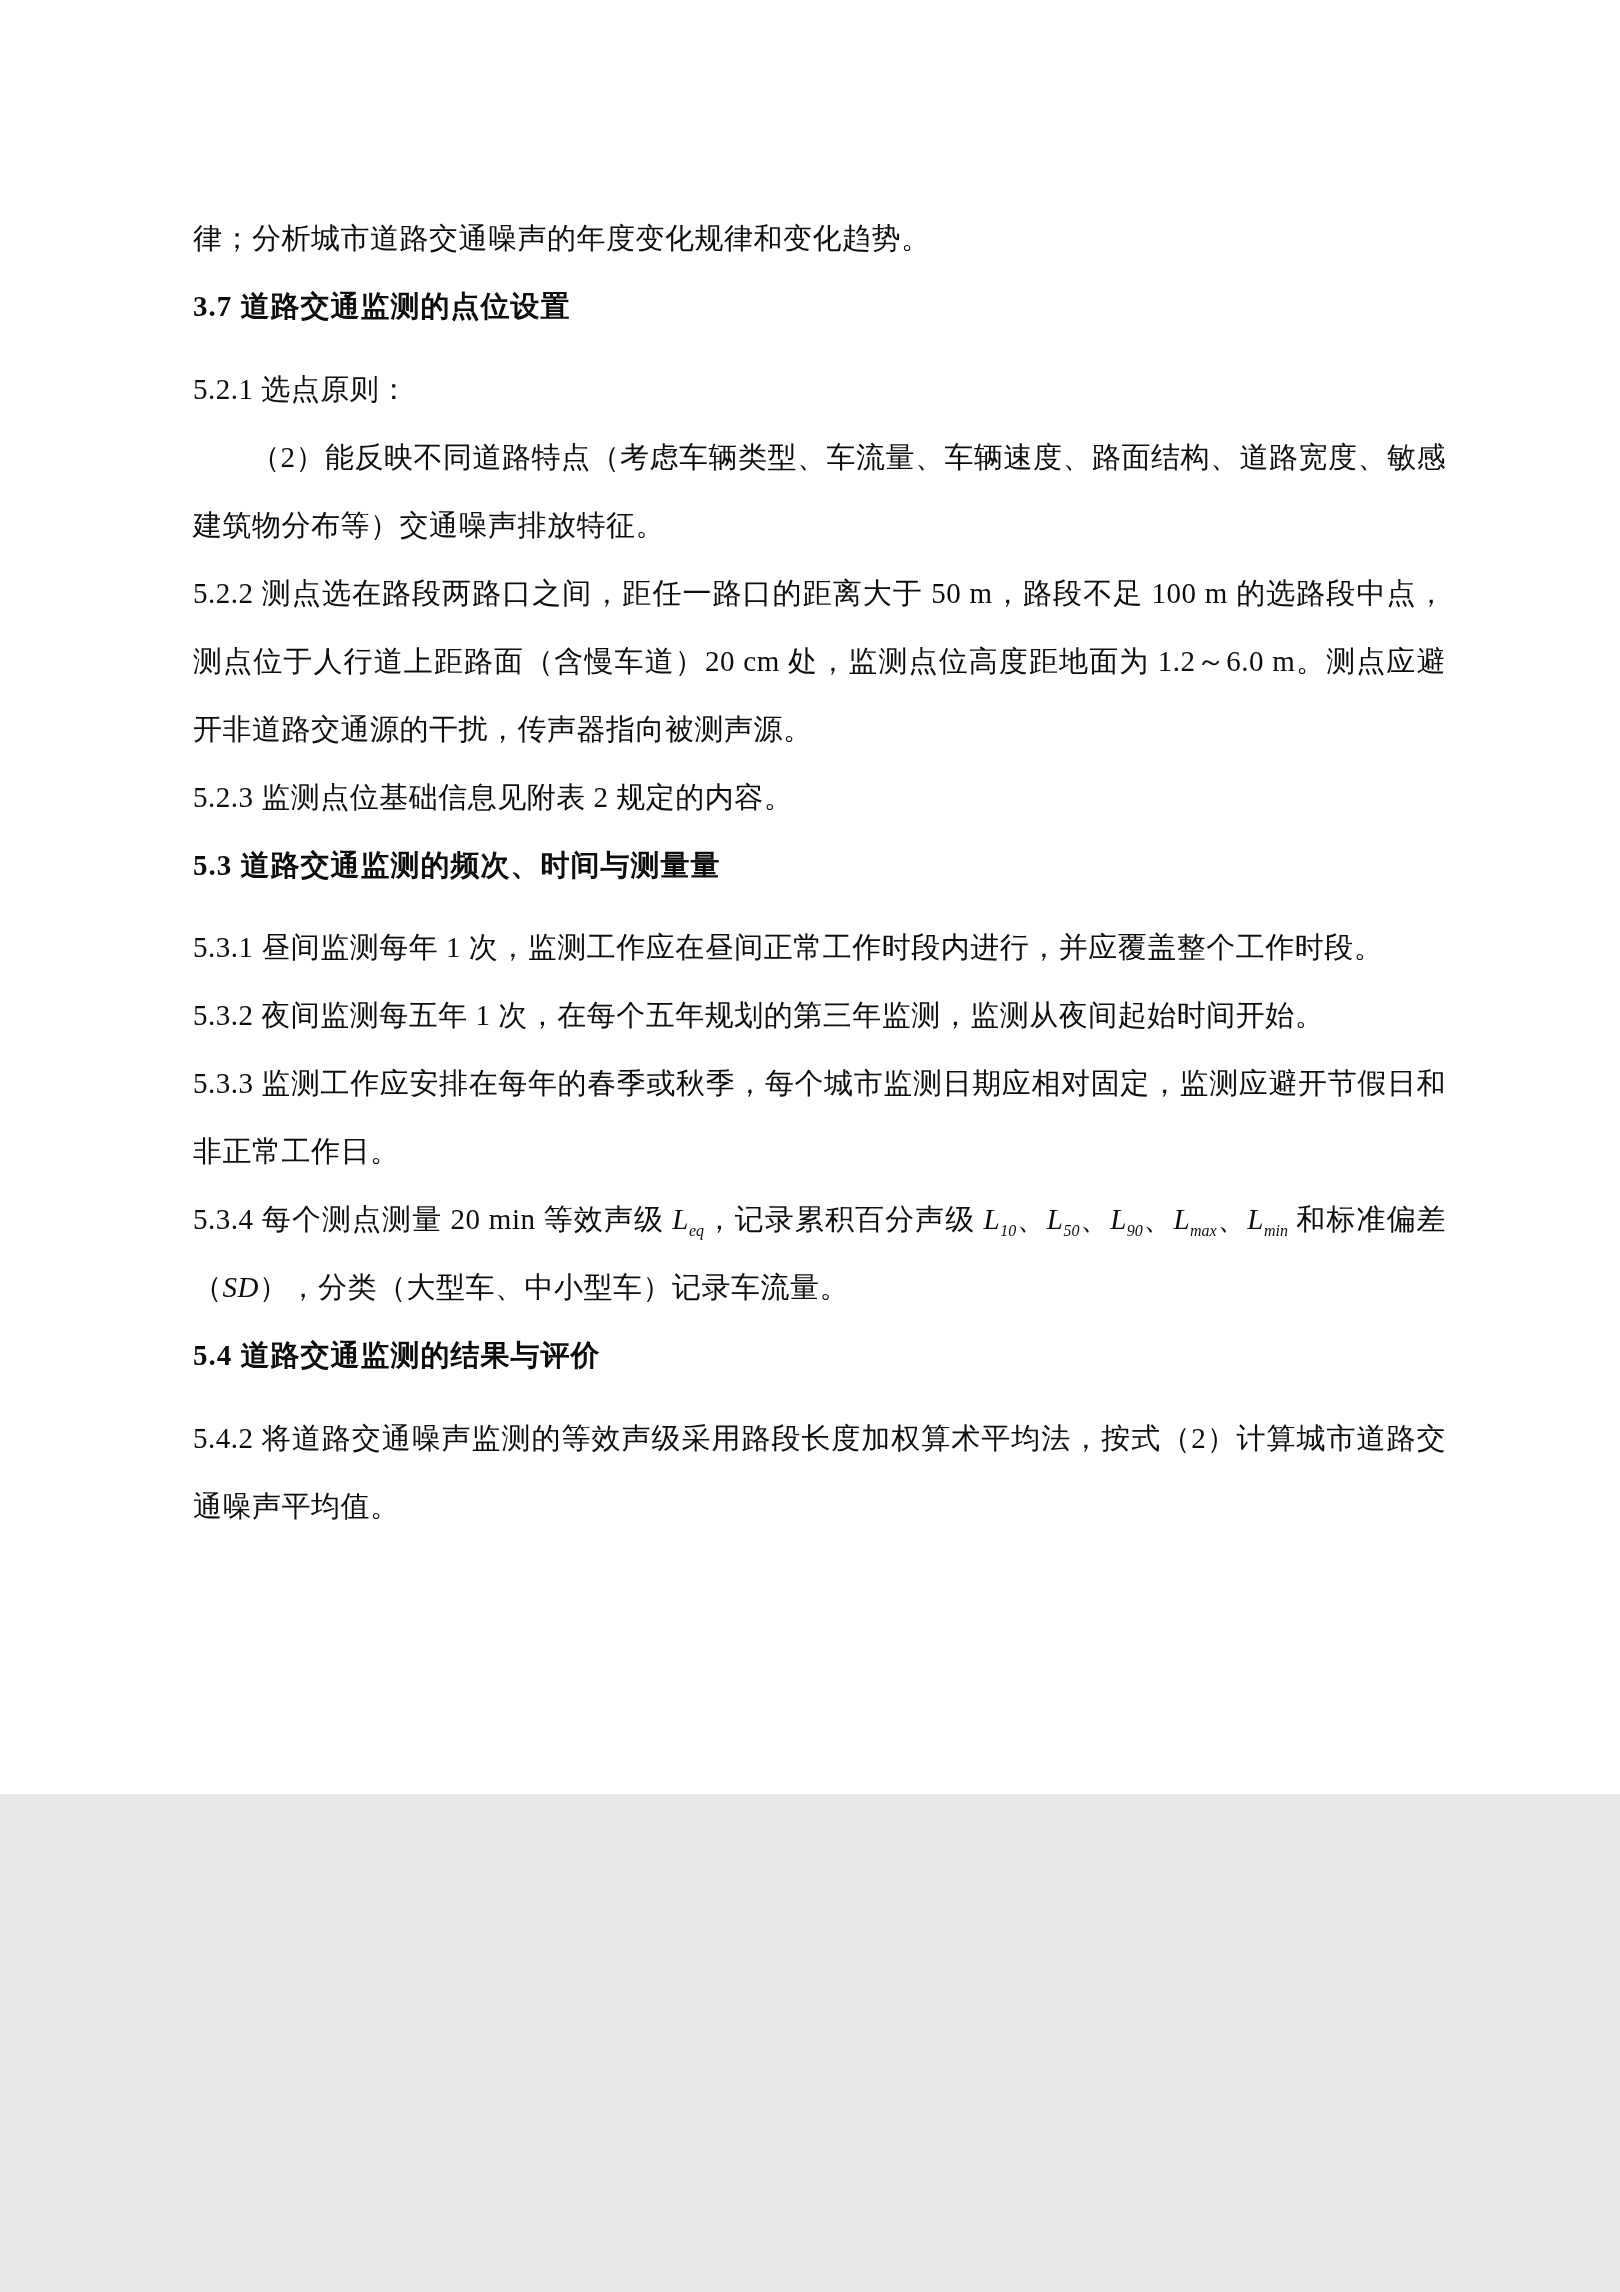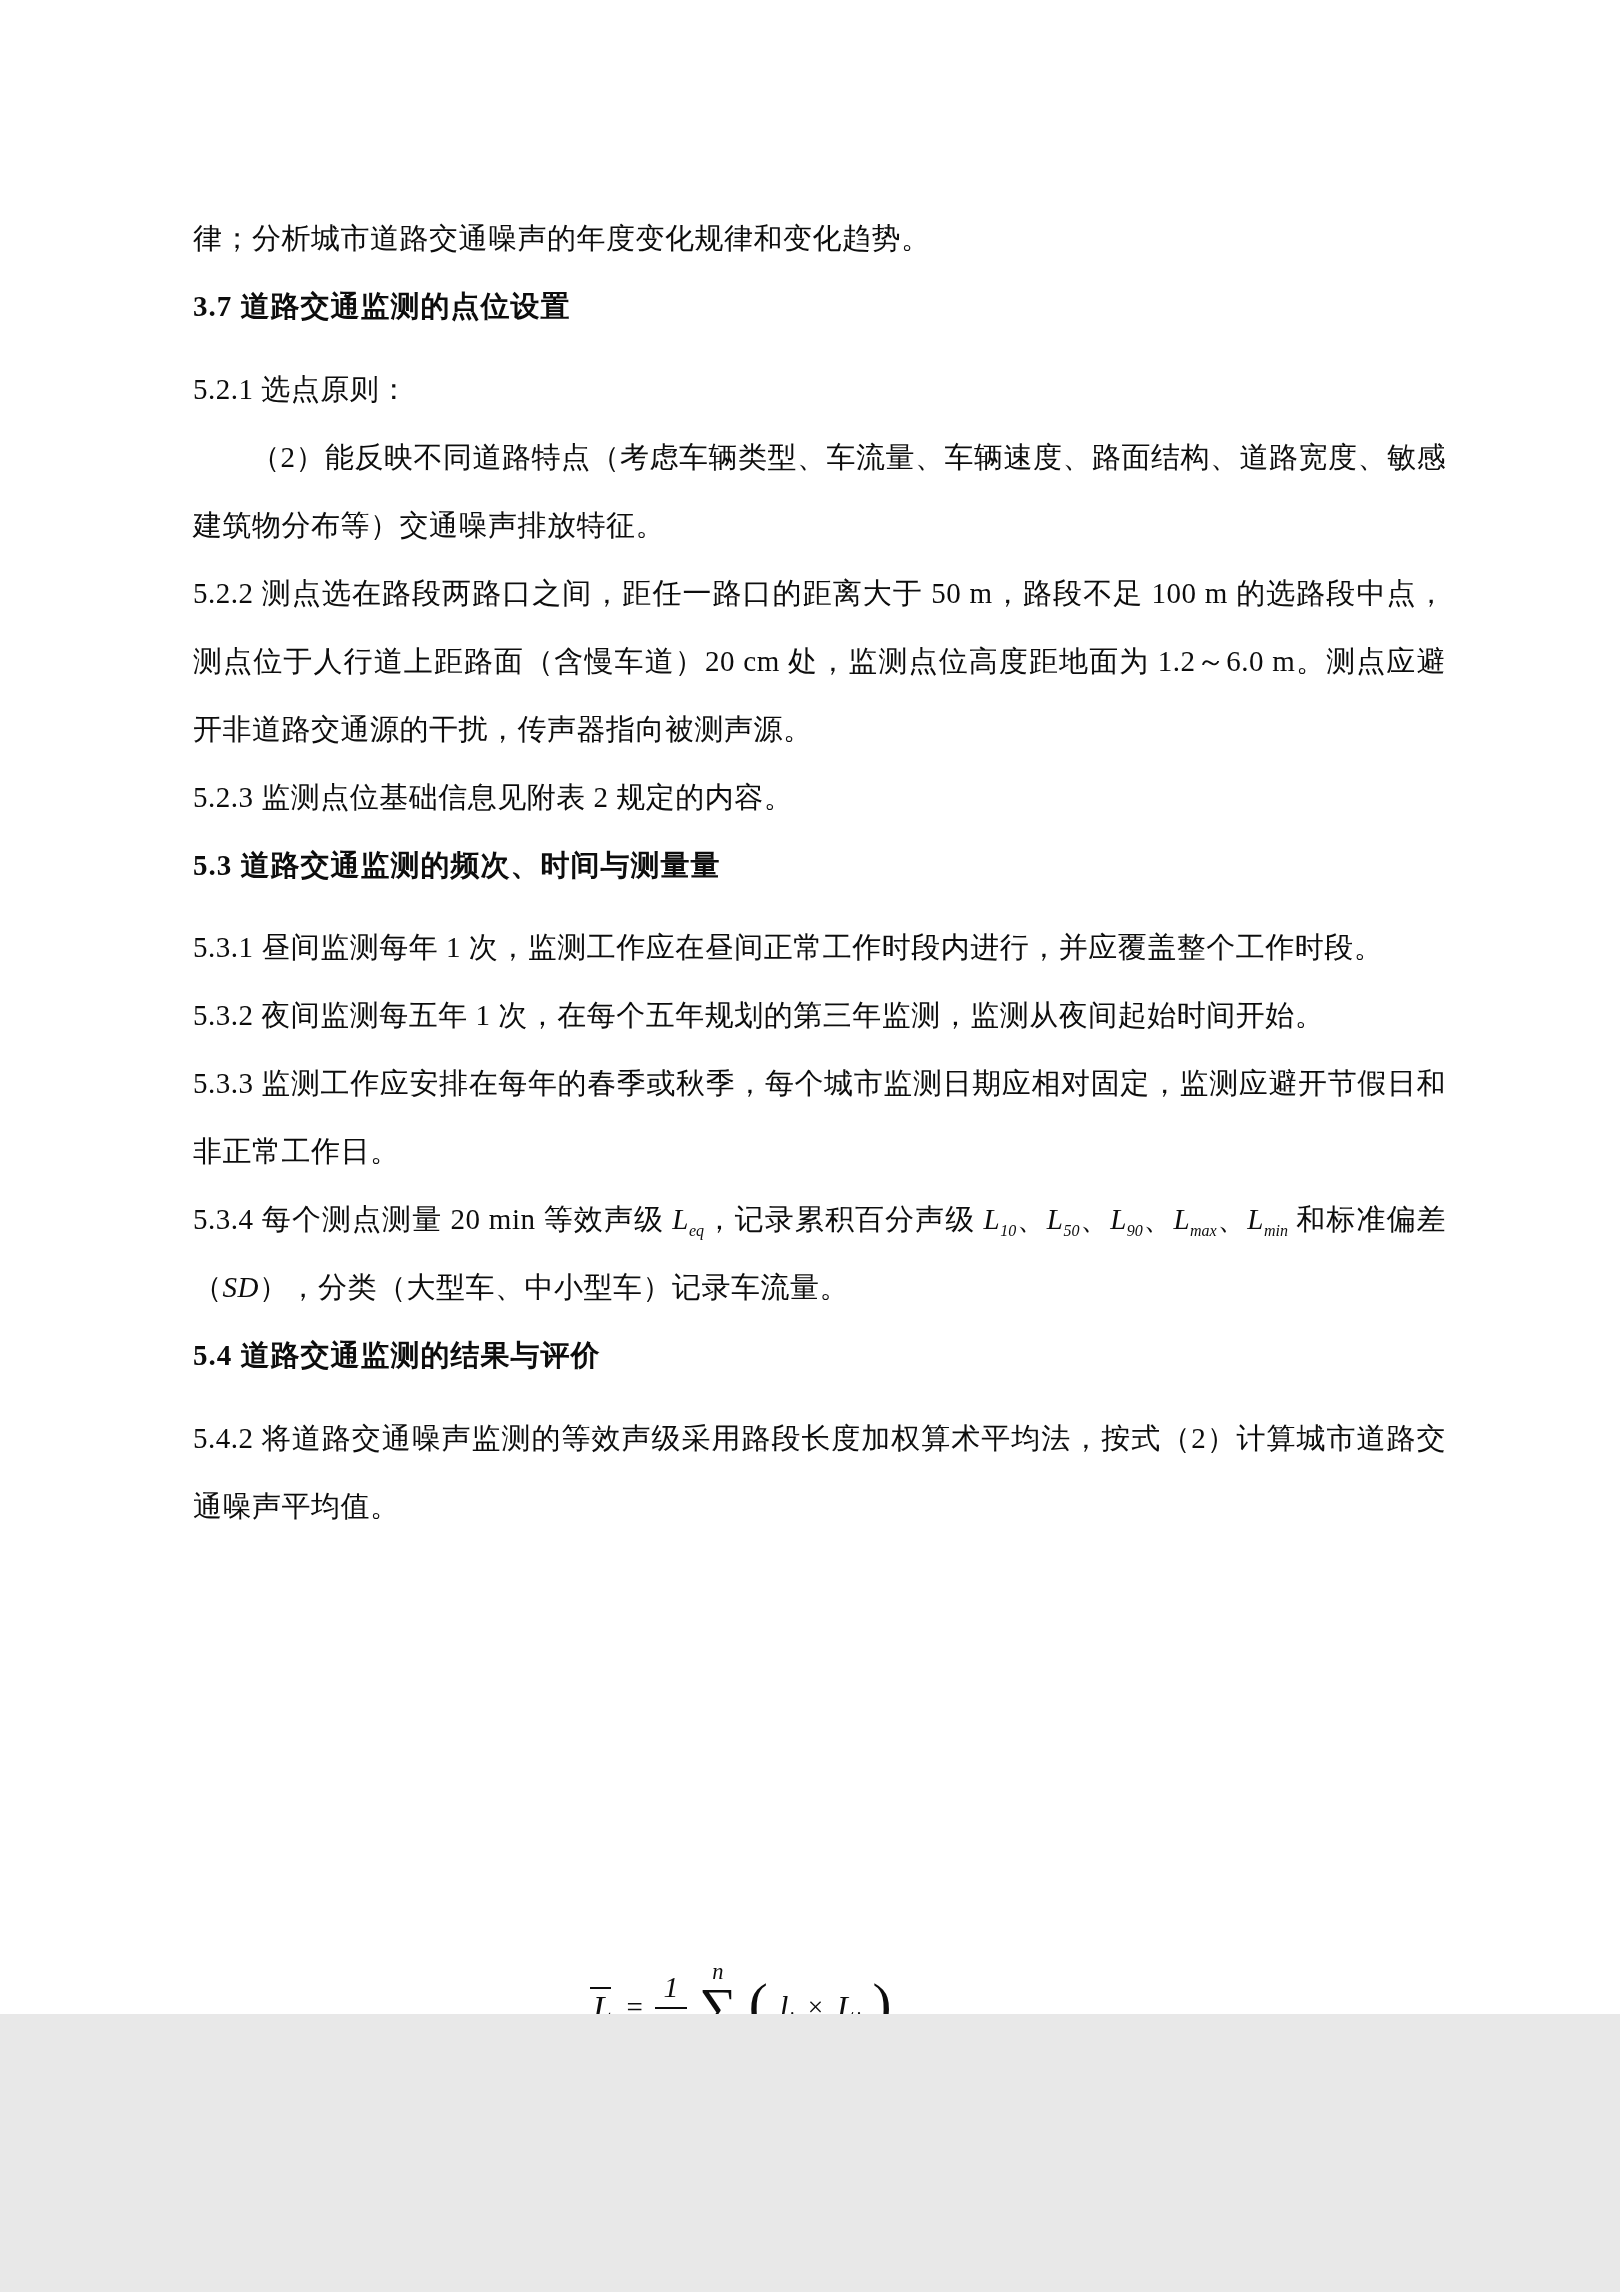--- a/index.html
+++ b/index.html
@@ -1,18 +1,18 @@
 <!DOCTYPE html>
 <html><head>
 <meta charset="utf-8">
 <style>
   html,body{margin:0;padding:0;background:#e8e8e8;}
   .page{
     position:relative;
-    width:1620px;height:2014px;
+    width:1620px;height:1794px;
     margin:0 auto;
     background:#ffffff;
     font-family:"Liberation Serif","DejaVu Serif",serif;
     color:#0d0d0d;
     overflow:hidden;
   }
   .content{
     position:absolute;
     left:193px;top:204px;
     width:1253px;

